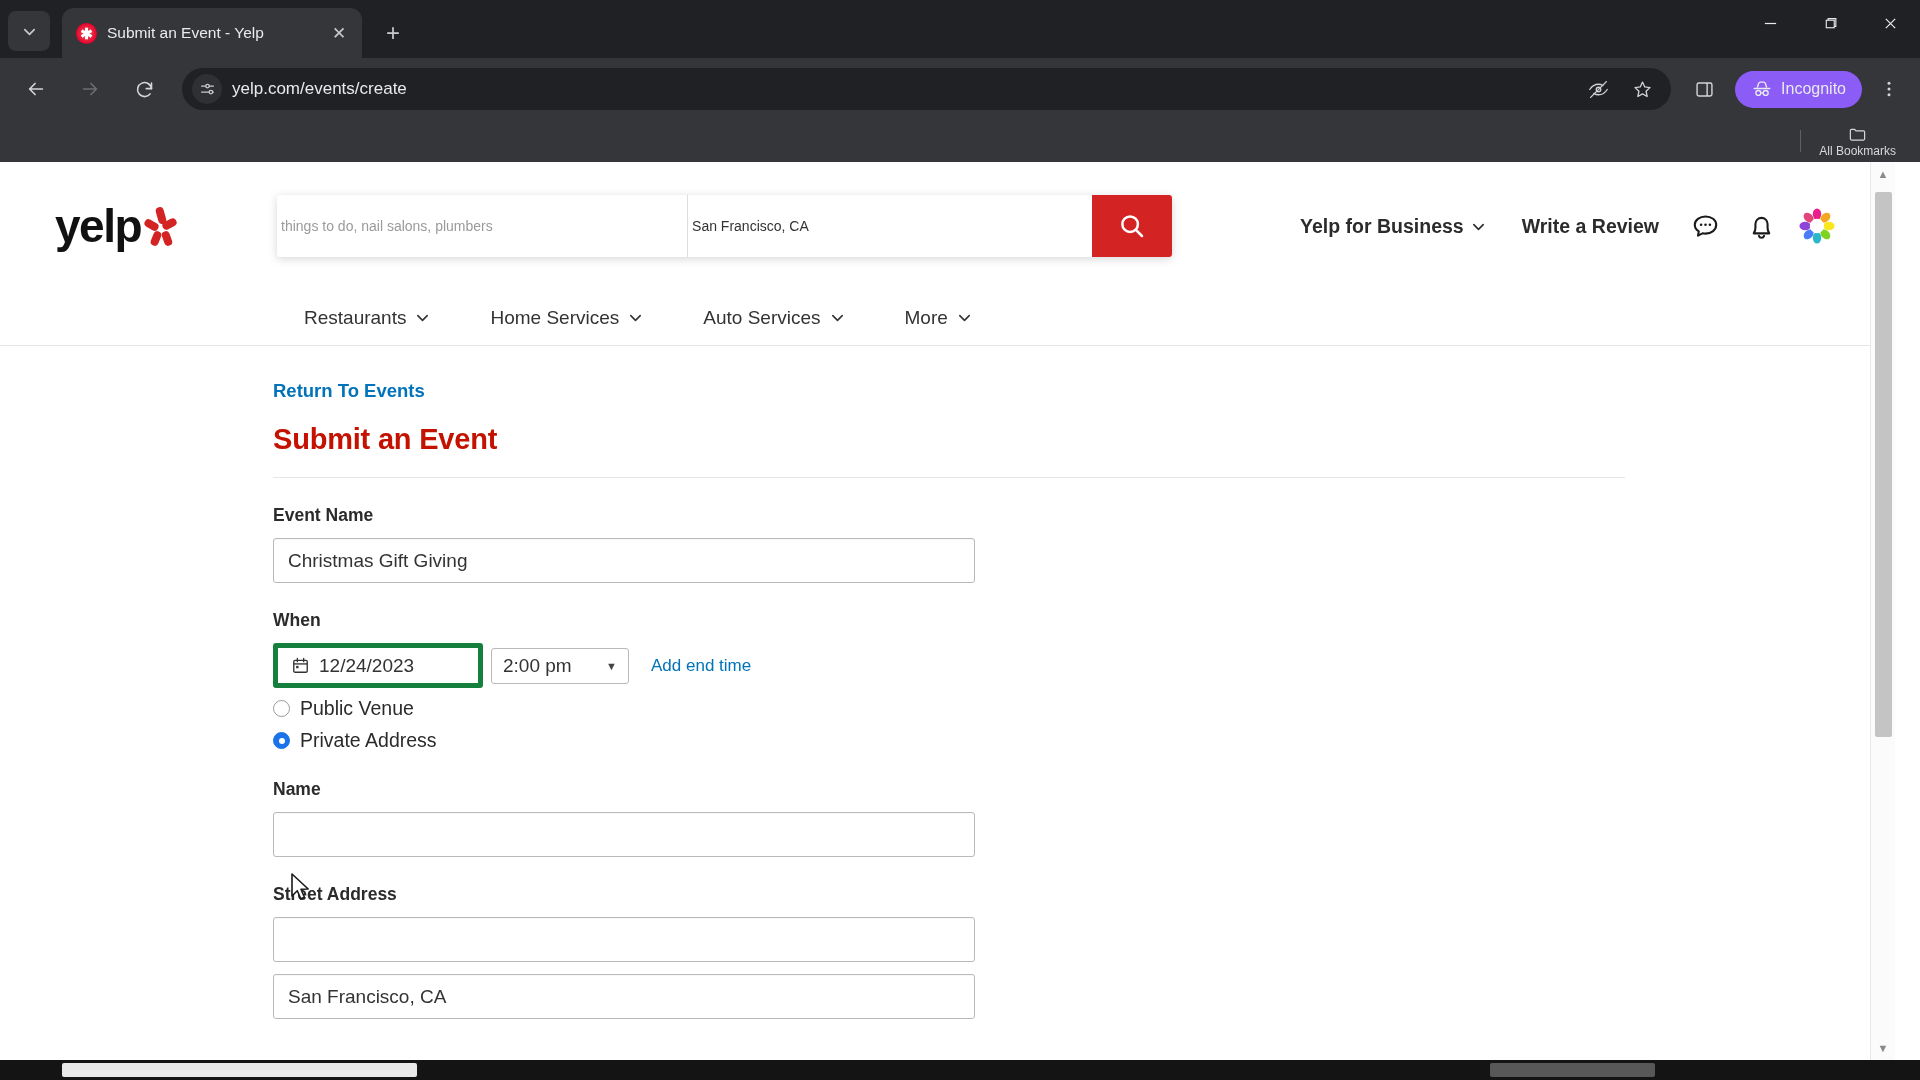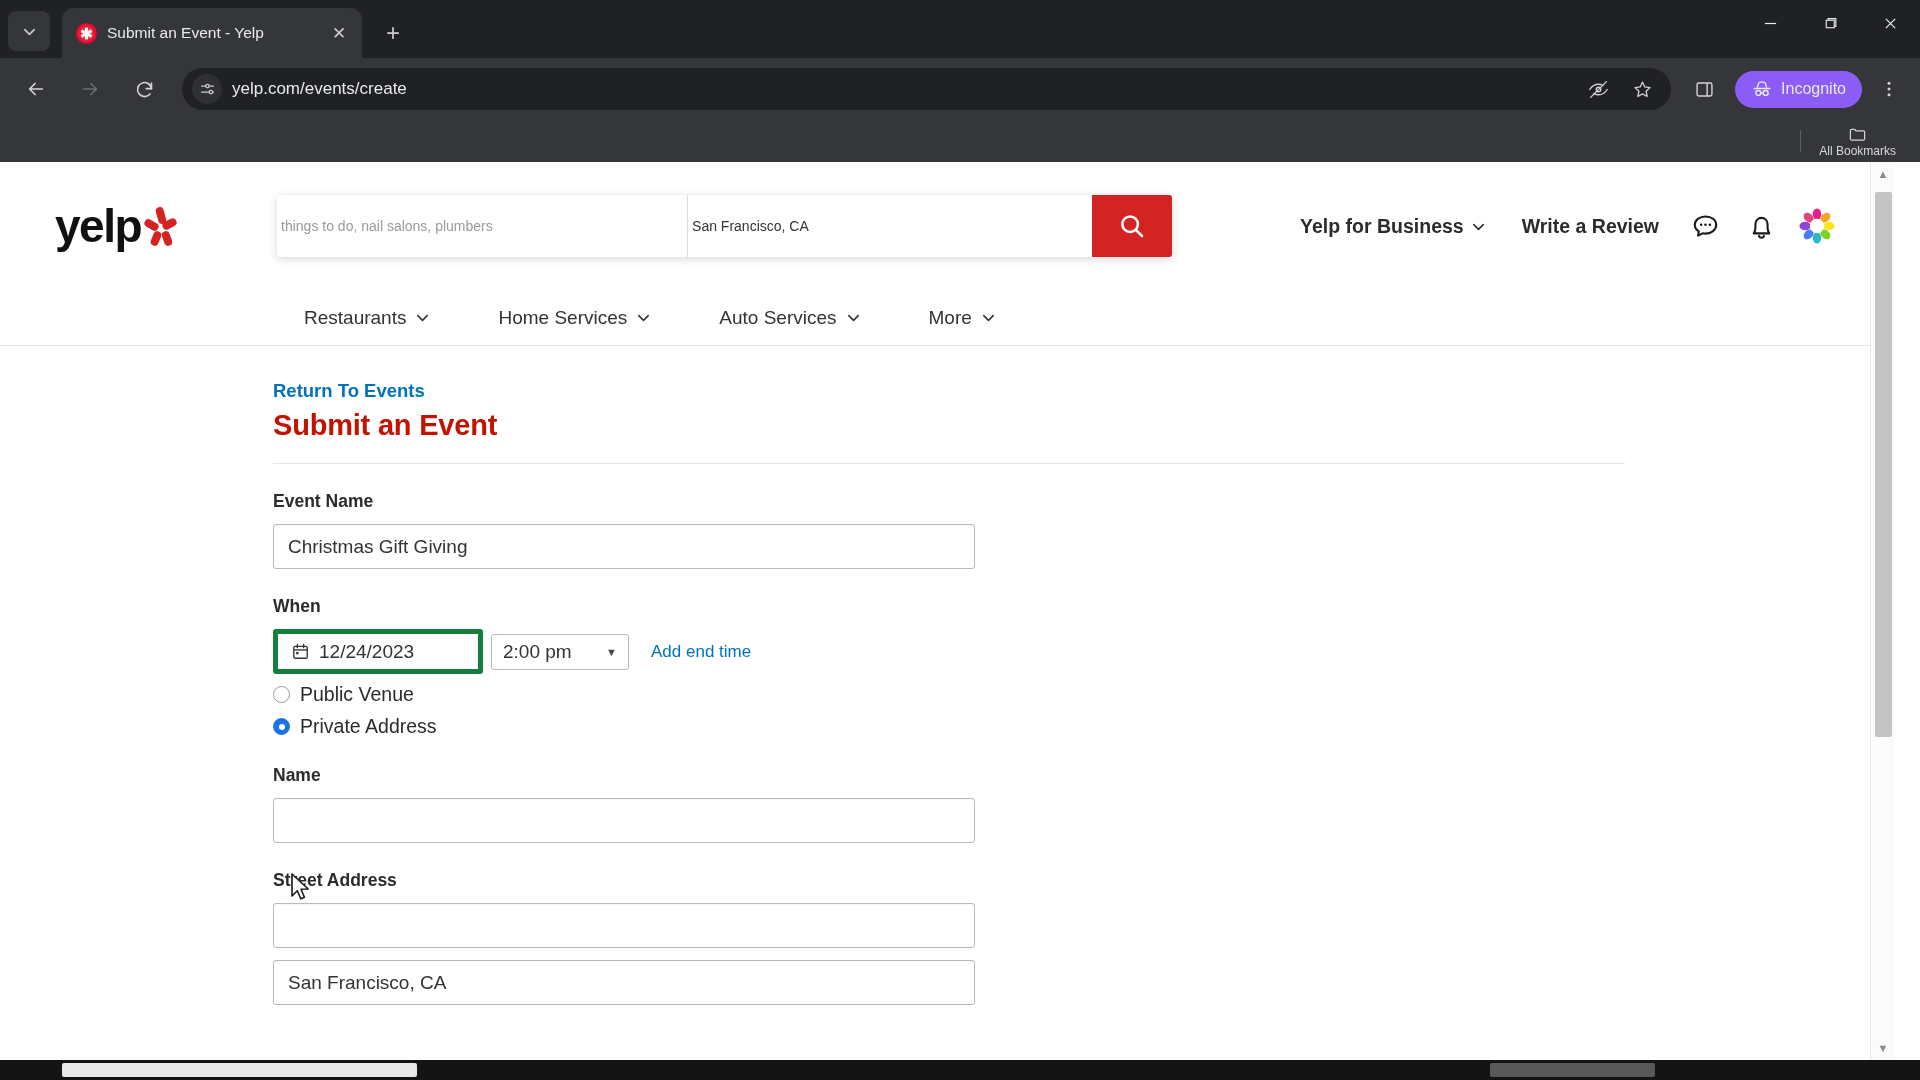--- a/index.html
+++ b/index.html
@@ -115,29 +115,29 @@
     justify-content:center; border-radius:0 3px 3px 0; color:#fff;
   }
 
   .header-right { margin-left:auto; display:flex; align-items:center; gap:0; padding-right:50px; }
   .hr-link { font-size:19.5px; font-weight:600; color:#2b2b2b; padding:0 18px;
     display:flex; align-items:center; gap:7px; white-space:nowrap; }
   .hr-icon { width:56px; display:flex; align-items:center; justify-content:center; color:#1a1a1a; }
   .avatar-burst { width:38px; height:38px; position:relative; }
 
   
-  .subnav { height:56px; display:flex; align-items:center; padding-left:278px; gap:16px;
+  .subnav { height:56px; display:flex; align-items:center; padding-left:278px; gap:8px;
     background:#fff; border-bottom:1px solid #e6e6e6; }
   .subnav-item { font-size:19px; color:#333; padding:0 26px; display:flex; align-items:center;
     gap:9px; white-space:nowrap; }
 
   
   .content { padding:34px 0 0 273px; }
   .return-link { color:#0073bb; font-size:18.5px; font-weight:700; }
-  .page-title { color:#c41200; font-size:29px; font-weight:700; margin-top:7px; letter-spacing:-0.2px; }
+  .page-title { color:#c41200; font-size:29px; font-weight:700; margin-top:21px; letter-spacing:-0.2px; }
   .divider { width:1352px; height:1px; background:#e6e6e6; margin-top:21px; }
 
   .field-label { font-size:17.5px; font-weight:700; color:#2b2b2b; margin-top:27px; }
   .text-input {
     margin-top:12px; width:702px; height:45px; border:1px solid #b9b9b9; border-radius:3px;
     display:flex; align-items:center; padding:0 14px; font-size:19px; color:#333; background:#fff;
     box-shadow:inset 0 1px 1px rgba(0,0,0,0.03);
   }
   .text-input.empty { color:#333; }
 

